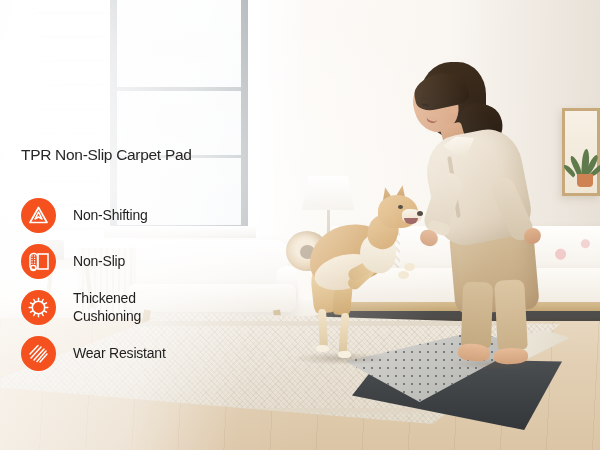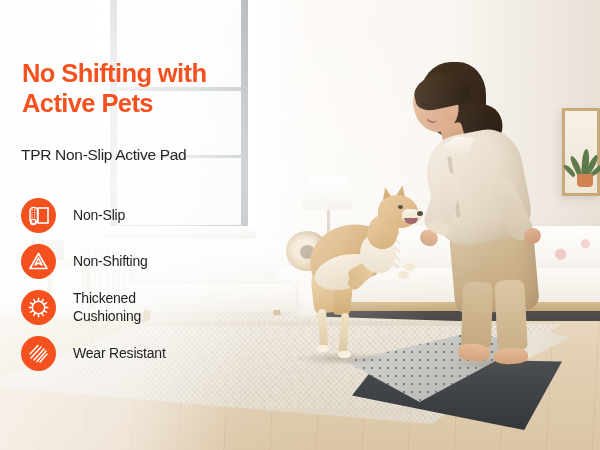--- a/index.html
+++ b/index.html
@@ -413,26 +413,34 @@
       <div class="w-cuff"></div>
       <div class="w-hand-near"></div>
     </div>
 
     <div class="wash"></div>
     <div class="wash2"></div>
   </div>
 
   <div class="overlay">
 
-    <div class="headline" style="white-space:pre-line">No Shifting with
-Active Pets</div>
-
-    <div class="subhead">TPR Non-Slip Active Pad</div>
+
+    <div class="subhead">TPR Non-Slip Carpet Pad</div>
 
     <div class="features">
+
+      <div class="feat">
+        <span class="badge">
+          <svg width="35" height="35" viewBox="0 0 35 35">
+            <path d="M17.5 9.5 L26 24.5 L9 24.5 Z" fill="none" stroke="#fff" stroke-width="1.7" stroke-linejoin="round"></path>
+            <path d="M17.5 14 L21 21 L17.5 19 L14 21 Z" fill="none" stroke="#fff" stroke-width="1.5" stroke-linejoin="round"></path>
+          </svg>
+        </span>
+        <span class="feat-label">Non-Shifting</span>
+      </div>
 
       <div class="feat">
         <span class="badge">
           <svg width="35" height="35" viewBox="0 0 35 35">
             <rect x="17" y="10" width="10" height="15" fill="none" stroke="#fff" stroke-width="1.6"></rect>
             <rect x="9" y="9.5" width="7.5" height="16" rx="3.4" fill="none" stroke="#fff" stroke-width="1.5"></rect>
             <g fill="#fff">
               <circle cx="11" cy="12" r=".7"></circle>
                 <circle cx="13.6" cy="12" r=".7"></circle>
               <circle cx="11" cy="14.4" r=".7"></circle>
@@ -441,30 +449,20 @@
                 <circle cx="13.6" cy="16.8" r=".7"></circle>
               <circle cx="11" cy="19.2" r=".7"></circle>
                 <circle cx="13.6" cy="19.2" r=".7"></circle>
               <circle cx="11" cy="21.6" r=".7"></circle>
                 <circle cx="13.6" cy="21.6" r=".7"></circle>
             </g>
             <circle cx="12.3" cy="24" r="2.6" fill="none" stroke="#fff" stroke-width="1.4"></circle>
           </svg>
         </span>
         <span class="feat-label">Non-Slip</span>
-      </div>
-
-      <div class="feat">
-        <span class="badge">
-          <svg width="35" height="35" viewBox="0 0 35 35">
-            <path d="M17.5 9.5 L26 24.5 L9 24.5 Z" fill="none" stroke="#fff" stroke-width="1.7" stroke-linejoin="round"></path>
-            <path d="M17.5 14 L21 21 L17.5 19 L14 21 Z" fill="none" stroke="#fff" stroke-width="1.5" stroke-linejoin="round"></path>
-          </svg>
-        </span>
-        <span class="feat-label">Non-Shifting</span>
       </div>
 
       <div class="feat">
         <span class="badge">
           <svg width="35" height="35" viewBox="0 0 35 35">
             <circle cx="17.5" cy="17.5" r="6.2" fill="none" stroke="#fff" stroke-width="1.6"></circle>
             <g stroke="#fff" stroke-width="1.5" stroke-linecap="round">
               <line x1="17.5" y1="8.2" x2="17.5" y2="10.6"></line>
               <line x1="22.2" y1="9.5" x2="21" y2="11.6"></line>
               <line x1="25.5" y1="12.8" x2="23.4" y2="14"></line>

